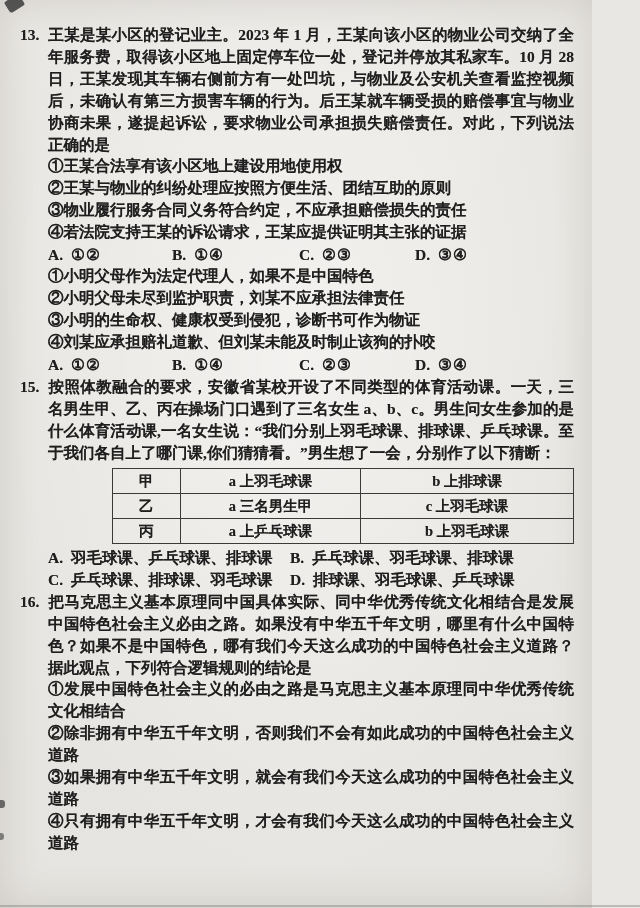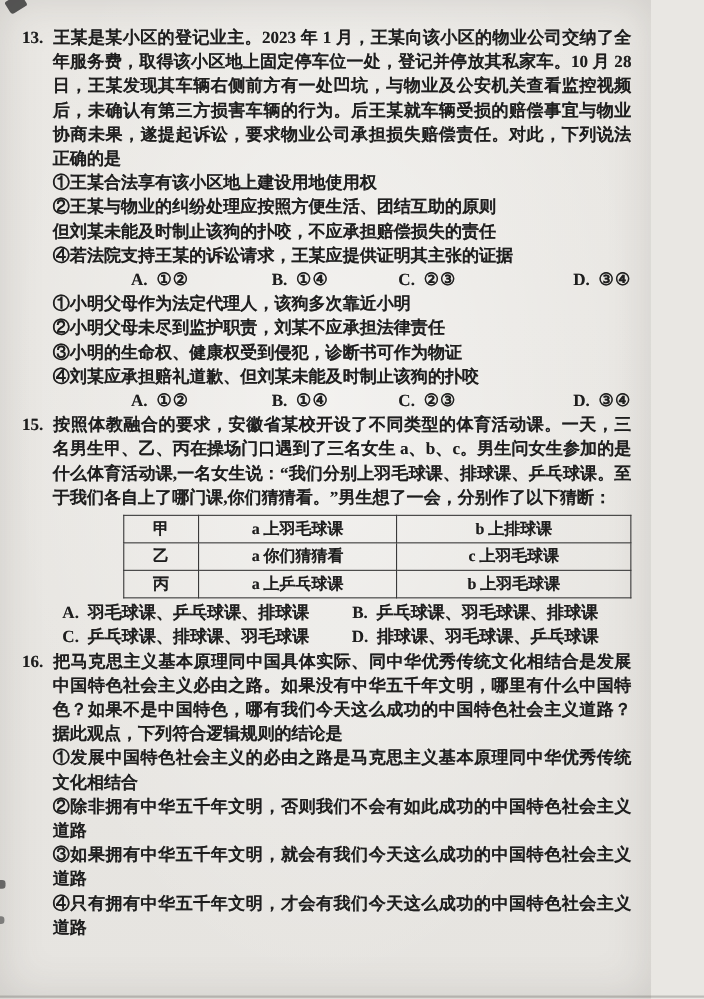--- a/index.html
+++ b/index.html
@@ -18,22 +18,22 @@
     box-shadow:inset 0 0 40px rgba(90,85,80,.18);
     font-size:15.5px;line-height:22px;font-weight:600;
     text-shadow:0 0 .5px rgba(40,40,40,.55);
   }
   .q{position:relative;}
   .stem{padding-left:28px;text-indent:-28px;text-align:justify;}
   .qnum{display:inline-block;width:28px;text-indent:0;}
   .stmt{padding-left:28px;text-align:justify;font-family:Liberation Mono, monospace;}
   .after{padding-left:28px;text-align:justify;}
   .opts{display:grid;padding-left:28px;}
-  .opts4{grid-template-columns:124px 127px 116px auto;text-align:right;}
-  .opts2{grid-template-columns:242px auto;text-align:center;}
+  .opts4{grid-template-columns:124px 127px 116px auto;}
+  .opts2{grid-template-columns:242px auto;}
   .olabel{margin-right:8px;}
   .opt .digits{letter-spacing:1px;}
   table.guess{
     border-collapse:collapse;
     margin:4px 0 3px 92px;
     font-size:14.5px;line-height:1;
   }
   table.guess td{
     border:1.4px solid #3a3a3a;
     height:24px;text-align:center;vertical-align:middle;
@@ -58,32 +58,32 @@
 <div class="page">
   <div class="mark-corner"></div>
   <div class="speck1"></div>
   <div class="speck2"></div>
   <div class="bottom-line"></div>
 
   <section class="q">
     <div class="stem"><span class="qnum">13.</span><span>王某是某小区的登记业主。2023 年 1 月，王某向该小区的物业公司交纳了全年服务费，取得该小区地上固定停车位一处，登记并停放其私家车。10 月 28 日，王某发现其车辆右侧前方有一处凹坑，与物业及公安机关查看监控视频后，未确认有第三方损害车辆的行为。后王某就车辆受损的赔偿事宜与物业协商未果，遂提起诉讼，要求物业公司承担损失赔偿责任。对此，下列说法正确的是</span></div>
     <div class="stmt">①王某合法享有该小区地上建设用地使用权</div>
     <div class="stmt">②王某与物业的纠纷处理应按照方便生活、团结互助的原则</div>
-    <div class="stmt">但刘某未能及时制止该狗的扑咬，不应承担赔偿损失的责任</div>
+    <div class="stmt">③物业履行服务合同义务符合约定，不应承担赔偿损失的责任</div>
     <div class="stmt">④若法院支持王某的诉讼请求，王某应提供证明其主张的证据</div>
     <div class="opts opts4">
       <span class="opt"><span class="olabel">A.</span><span class="digits">①②</span></span>
       <span class="opt"><span class="olabel">B.</span><span class="digits">①④</span></span>
       <span class="opt"><span class="olabel">C.</span><span class="digits">②③</span></span>
       <span class="opt"><span class="olabel">D.</span><span class="digits">③④</span></span>
     </div>
   </section>
 
   <section class="q">
-    <div class="stmt">①小明父母作为法定代理人，该狗多次靠近小明</div>
+    <div class="stmt">①小明父母作为法定代理人，如果不是中国特色</div>
     <div class="stmt">②小明父母未尽到监护职责，刘某不应承担法律责任</div>
     <div class="stmt">③小明的生命权、健康权受到侵犯，诊断书可作为物证</div>
     <div class="stmt">④刘某应承担赔礼道歉、但刘某未能及时制止该狗的扑咬</div>
     <div class="opts opts4">
       <span class="opt"><span class="olabel">A.</span><span class="digits">①②</span></span>
       <span class="opt"><span class="olabel">B.</span><span class="digits">①④</span></span>
       <span class="opt"><span class="olabel">C.</span><span class="digits">②③</span></span>
       <span class="opt"><span class="olabel">D.</span><span class="digits">③④</span></span>
     </div>
   </section>
@@ -92,21 +92,21 @@
     <div class="stem"><span class="qnum">15.</span><span>按照体教融合的要求，安徽省某校开设了不同类型的体育活动课。一天，三名男生甲、乙、丙在操场门口遇到了三名女生 a、b、c。男生问女生参加的是什么体育活动课,一名女生说：“我们分别上羽毛球课、排球课、乒乓球课。至于我们各自上了哪门课,你们猜猜看。”男生想了一会，分别作了以下猜断：</span></div>
     <table class="guess">
       <tbody>
           <tr>
         <td class="c1">甲</td>
         <td class="c2">a 上羽毛球课</td>
         <td class="c3">b 上排球课</td>
       </tr>
       <tr>
         <td class="c1">乙</td>
-        <td class="c2">a 你们猜猜看</td>
+        <td class="c2">a 三名男生甲</td>
         <td class="c3">c 上羽毛球课</td>
       </tr>
       <tr>
         <td class="c1">丙</td>
         <td class="c2">a 上乒乓球课</td>
         <td class="c3">b 上羽毛球课</td>
       </tr>
     </tbody>
       </table>
     <div class="opts opts2">

